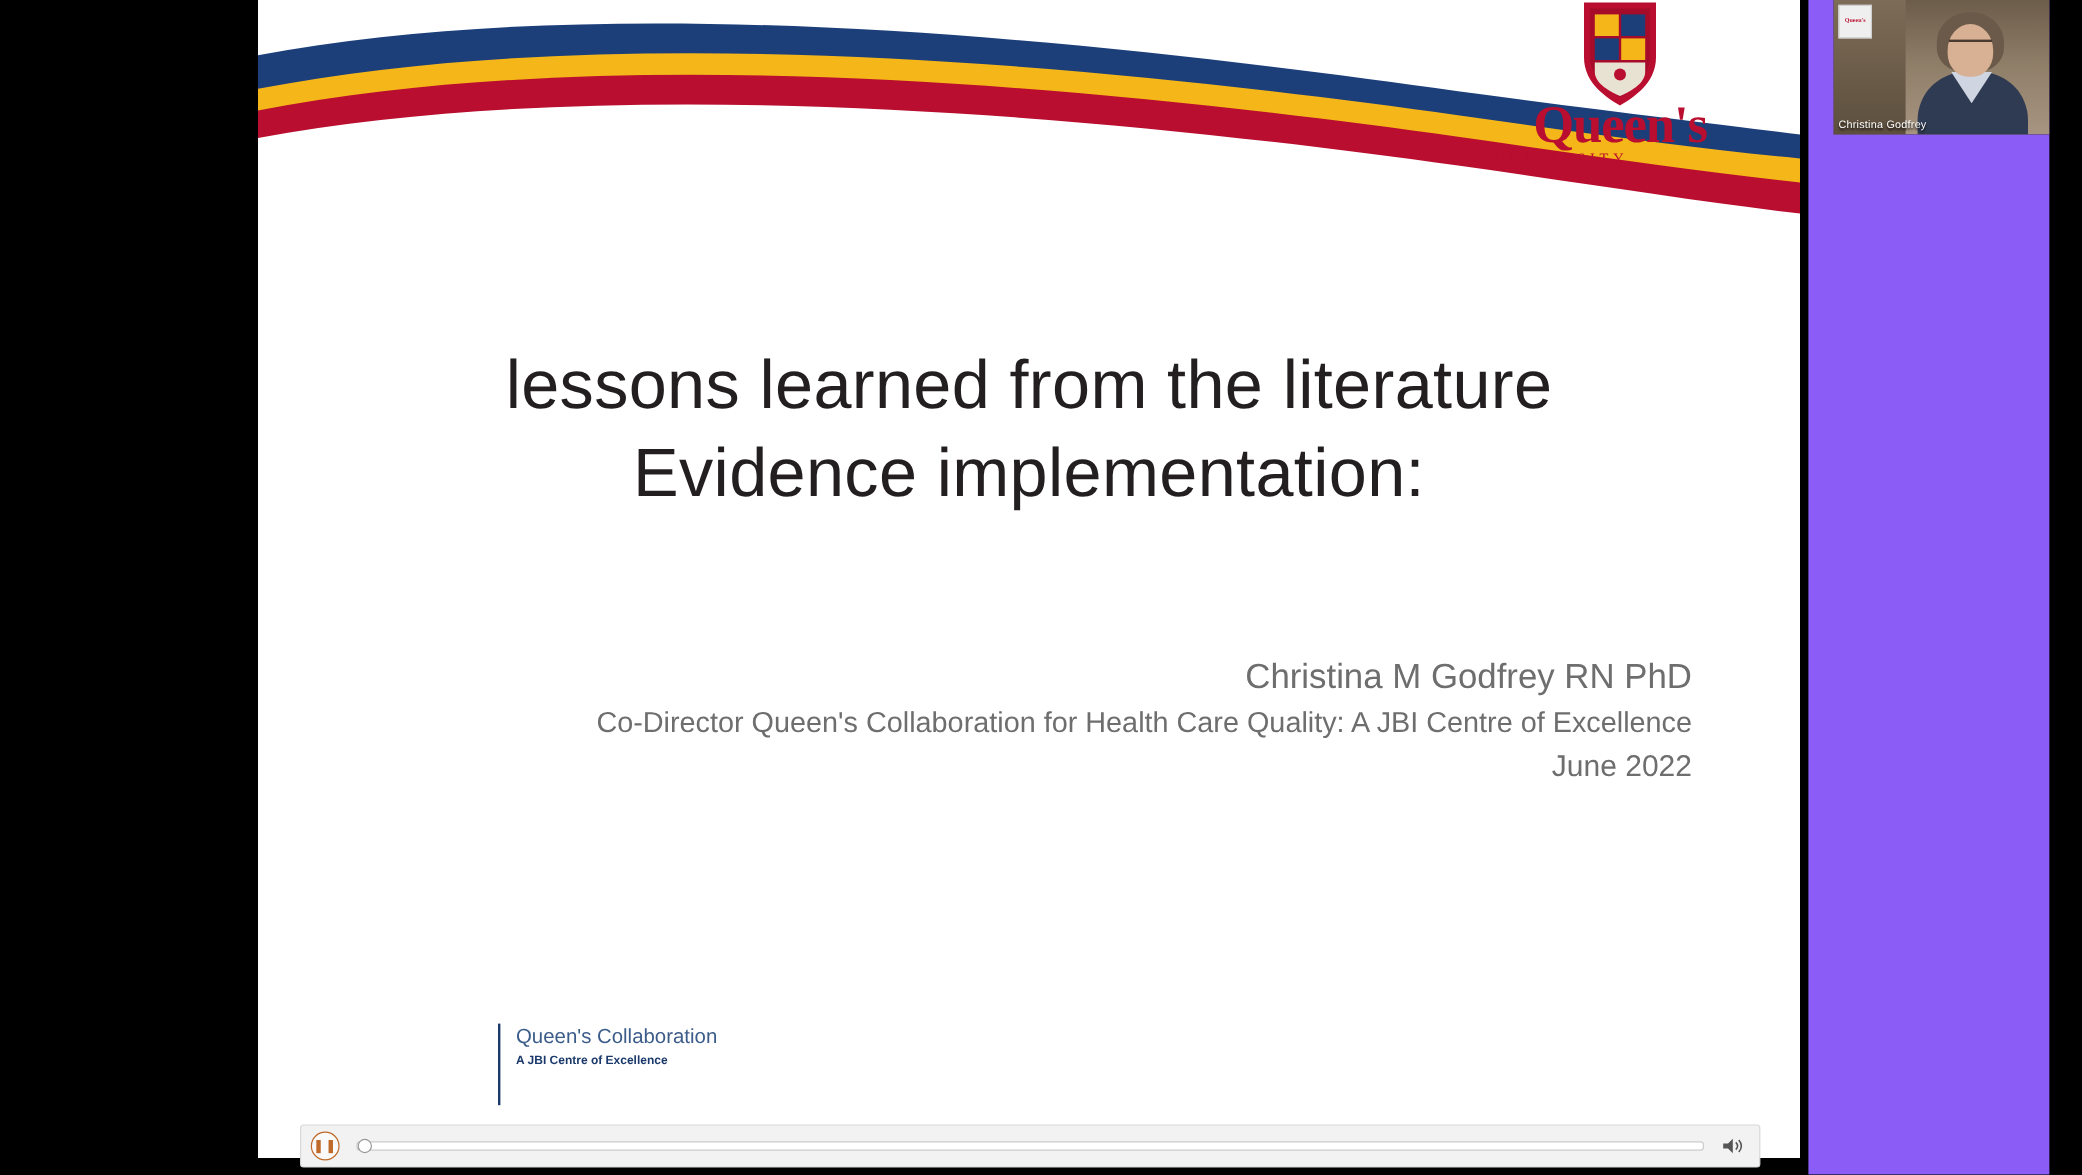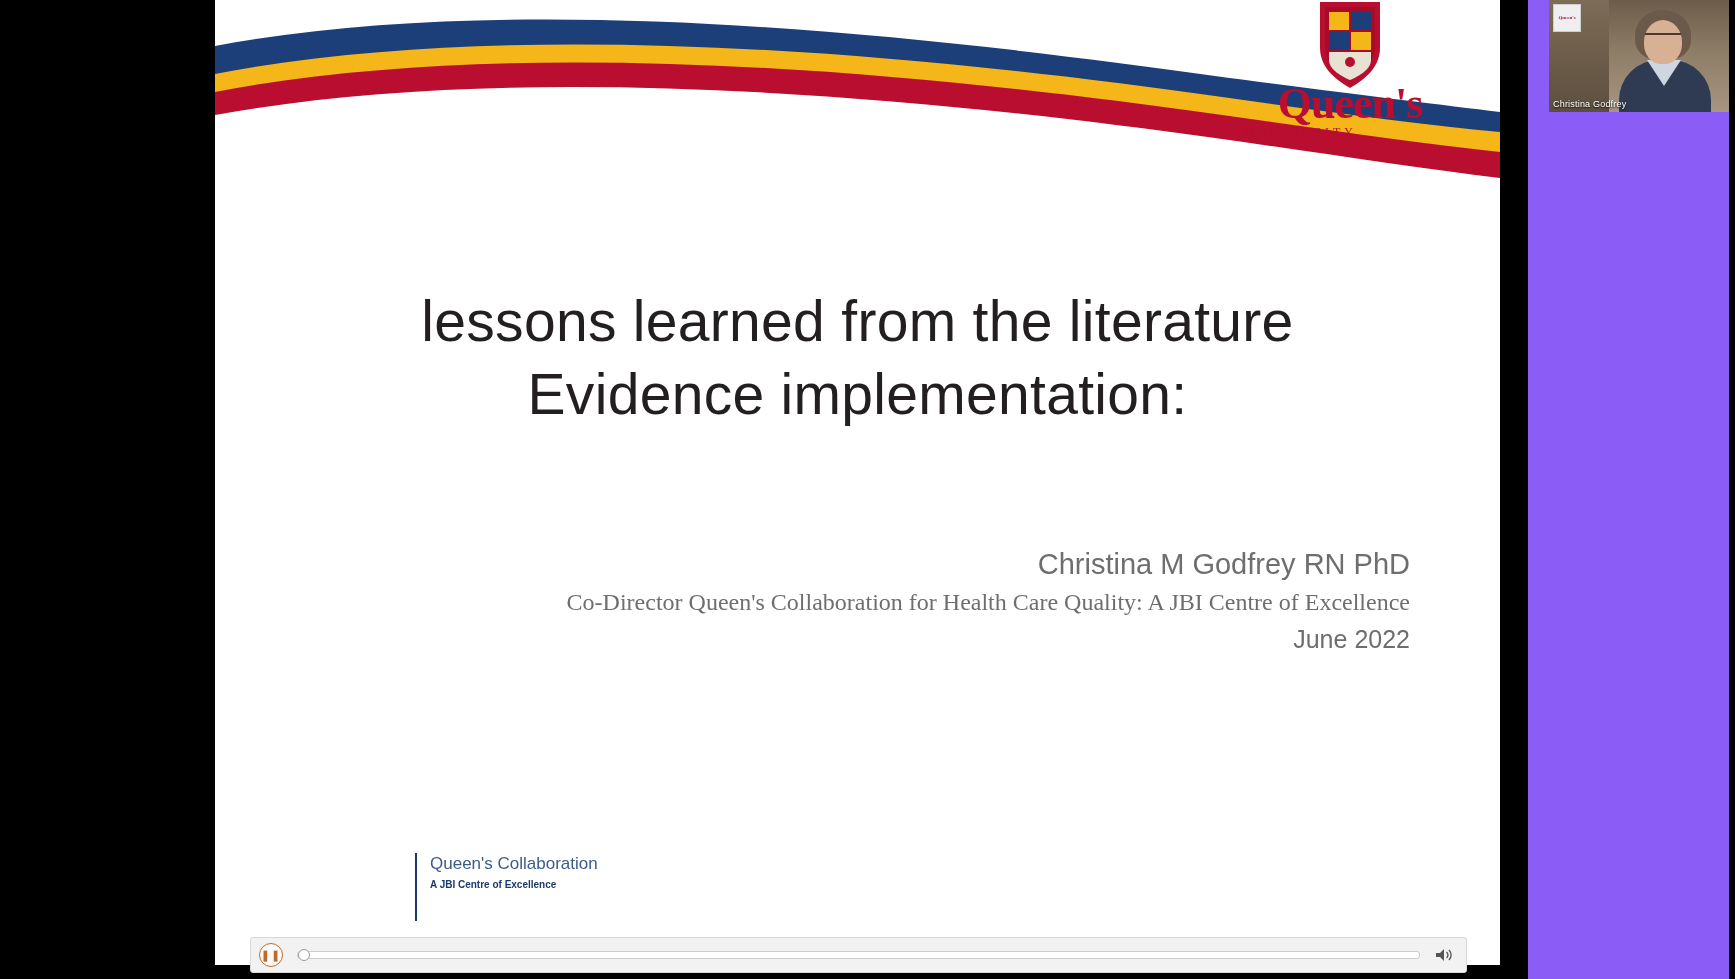--- a/index.html
+++ b/index.html
@@ -11,21 +11,20 @@
     overflow: hidden;
     font-family: "Liberation Sans", sans-serif;
   }
 
   #root {
     position: relative;
     width: 1708px;
     height: 979px;
     background: #000000;
     overflow: hidden;
-    padding-left: 21px;
   }
 
   
   .stage {
     position: absolute;
     left: 0;
     top: 0;
     width: 1534px;
     height: 979px;
     background: #000000;
@@ -102,21 +101,21 @@
   
   .author-block {
     position: absolute;
     right: 90px;
     top: 545px;
     width: 1100px;
     text-align: right;
     color: #6e6e6e;
   }
   .author-name { font-size: 29px; line-height: 1.35; }
-  .author-role { font-size: 24px; line-height: 1.55; font-family: Liberation Serif, serif; }
+  .author-role { font-size: 24px; line-height: 1.55; }
   .author-date { font-size: 25px; line-height: 1.45; }
 
   
   .footer {
     position: absolute;
     left: 0px;
     top: 845px;
     width: 1285px;
     height: 90px;
   }

